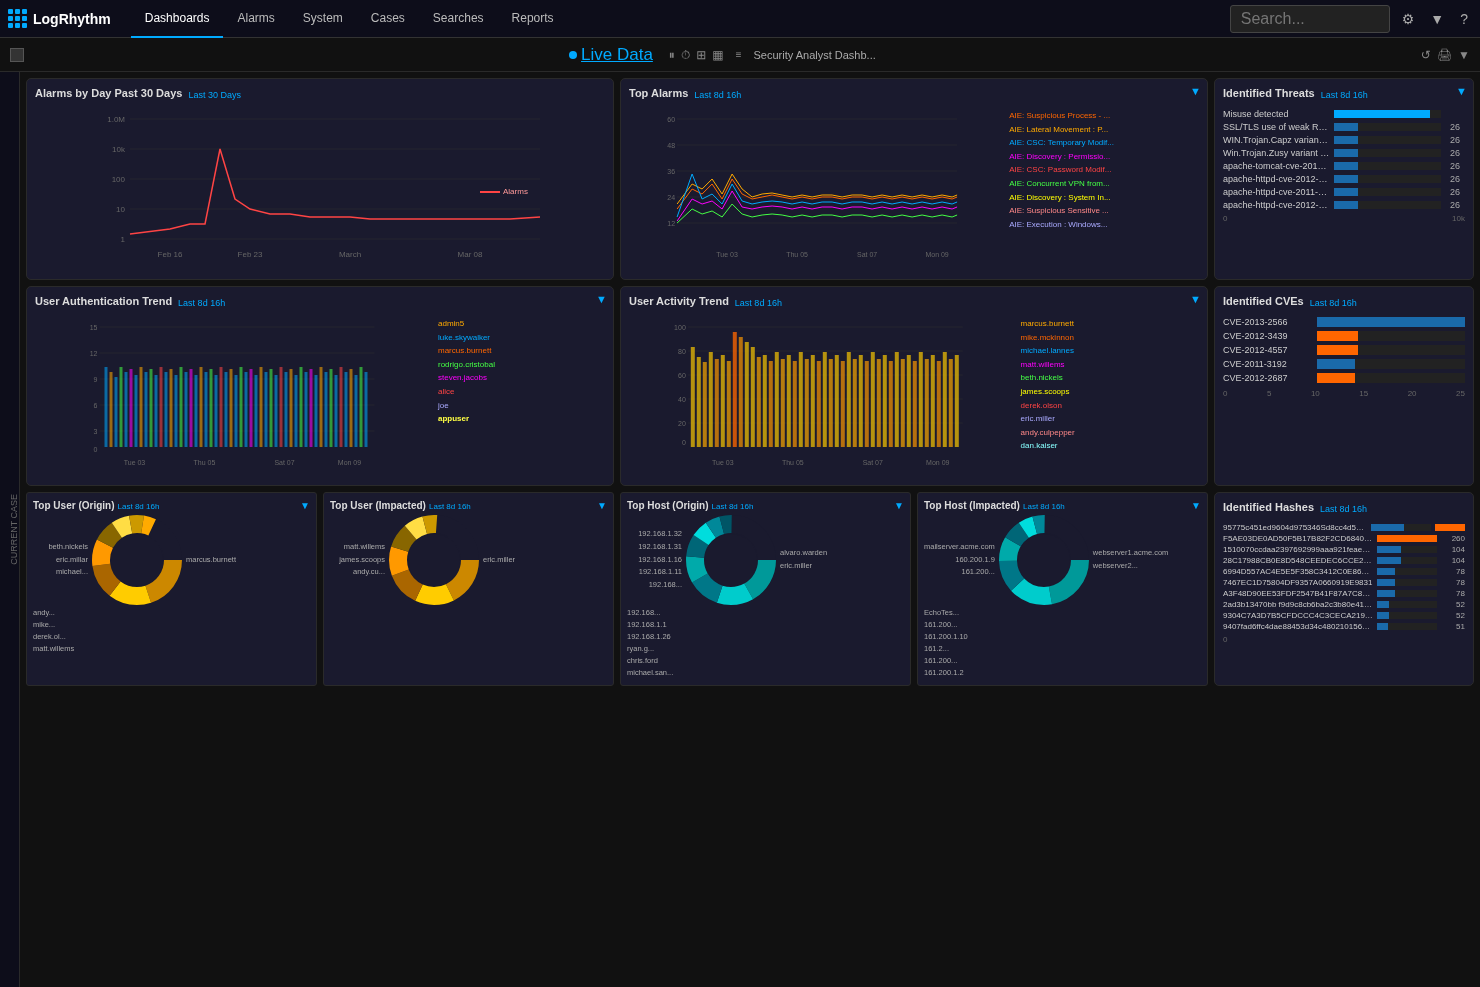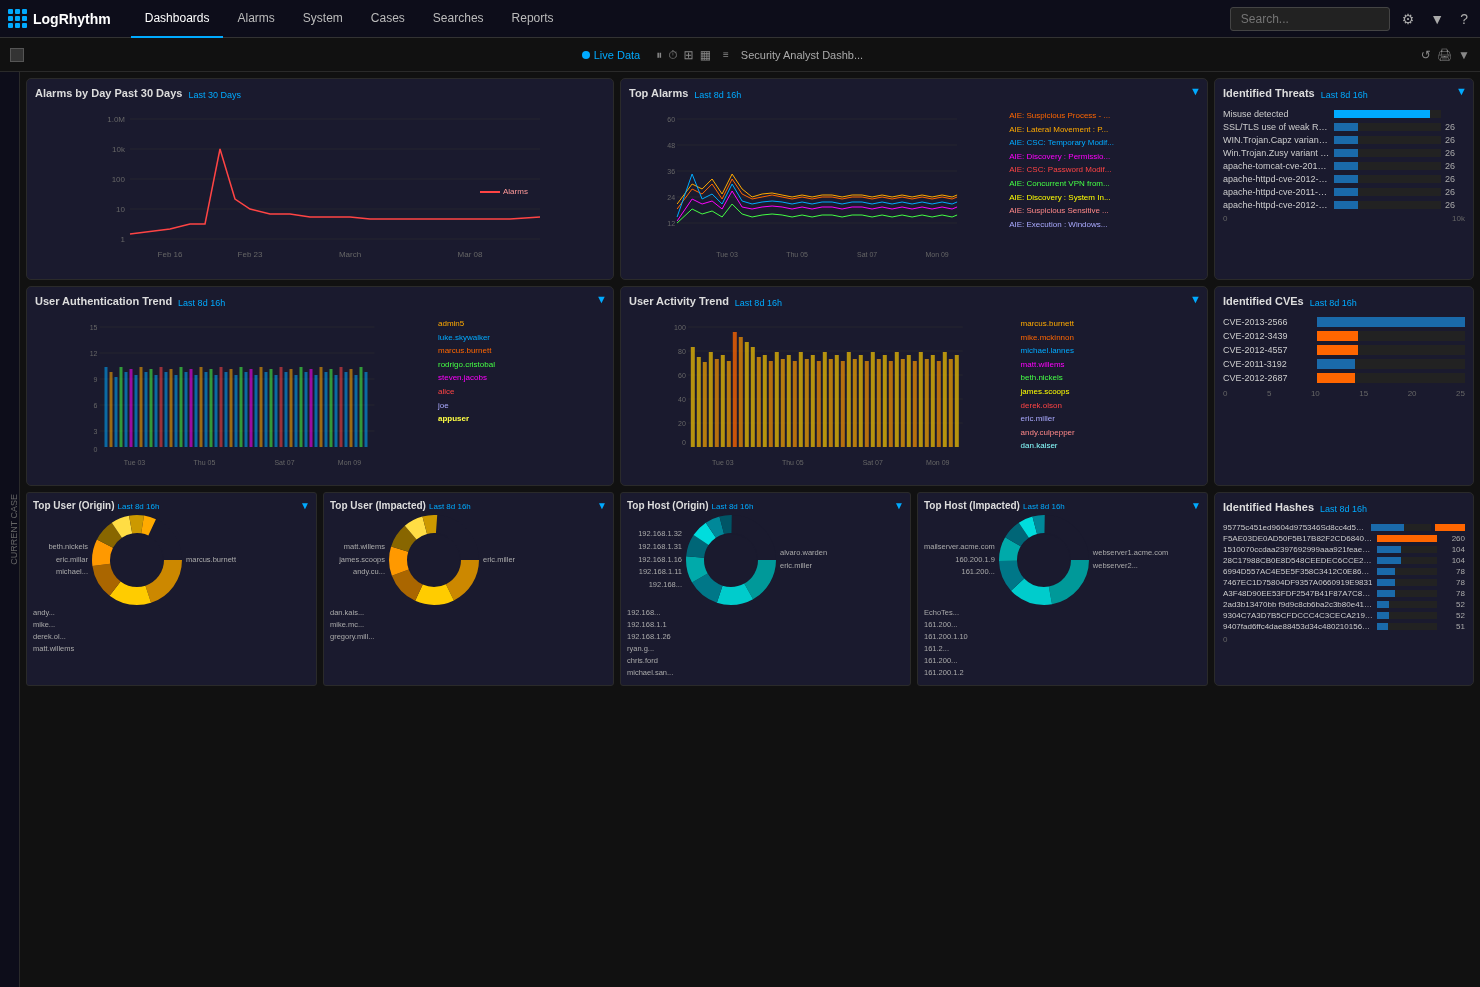--- a/index.html
+++ b/index.html
@@ -8,29 +8,29 @@
     
     .top-nav { background: #0d0d1a; display: flex; align-items: center; height: 38px; padding: 5px 8px; border-bottom: 1px solid #333; }
     .logo { display: flex; align-items: center; margin-right: 20px; }
     .logo-grid { display: grid; grid-template-columns: repeat(3,5px); grid-gap: 2px; margin-right: 6px; }
     .logo-dot { width: 5px; height: 5px; background: #00aaff; border-radius: 1px; }
     .logo-text { color: #fff; font-size: 14px; font-weight: bold; }
     .nav-items { display: flex; align-items: center; flex: 1; }
     .nav-item { color: #bbb; padding: 0 14px; height: 38px; display: flex; align-items: center; cursor: pointer; font-size: 12px; border-bottom: 2px solid transparent; }
     .nav-item.active { color: #fff; border-bottom-color: #00aaff; }
     .nav-right { display: flex; align-items: center; gap: 8px; margin-left: auto; }
-    .search-box { background: #222; border: 1px solid #444; color: #aaa; padding: 4px 10px; width: 160px; border-radius: 3px; font-size: 12px; }
+    .search-box { background: #222; border: 1px solid #444; color: #aaa; padding: 4px 10px; width: 160px; border-radius: 3px; font-size: 16px; }
     .nav-icon { color: #aaa; cursor: pointer; font-size: 14px; padding: 0 4px; }
 
     
     .toolbar { background: #111; display: flex; align-items: center; height: 34px; padding: 0 10px; border-bottom: 1px solid #2a2a2a; gap: 8px; }
     .sidebar-toggle { width: 14px; height: 14px; background: #333; border: 1px solid #555; cursor: pointer; }
     .live-indicator { display: flex; align-items: center; gap: 4px; margin-left: auto; }
     .live-dot { width: 8px; height: 8px; background: #00aaff; border-radius: 50%; }
-    .live-text { color: #00aaff; font-size: 11px; }
+    .live-text { color: #00aaff; font-size: 17px; text-decoration: underline; }
     .toolbar-right { display: flex; align-items: center; gap: 6px; margin-left: 8px; }
     .toolbar-icon { color: #888; cursor: pointer; font-size: 12px; }
     .dashboard-title { color: #aaa; font-size: 11px; margin-left: 6px; }
     .toolbar-actions { display: flex; align-items: center; gap: 6px; margin-left: auto; }
 
     
     .main-layout { display: flex; height: calc(100vh - 72px); }
     .sidebar { width: 20px; background: #0d0d1a; border-right: 1px solid #2a2a2a; display: flex; flex-direction: column; align-items: center; writing-mode: vertical-rl; padding: 8px 0; gap: 8px; }
     .sidebar-label { color: #666; font-size: 9px; transform: rotate(180deg); cursor: pointer; }
     .content { flex: 1; overflow-y: auto; background: #111; padding: 6px; }
@@ -39,21 +39,21 @@
     .panel-subtitle { font-size: 9px; color: #00aaff; margin-left: 6px; }
     .filter-icon { position: absolute; right: 6px; top: 6px; color: #00aaff; font-size: 11px; cursor: pointer; }
     svg text { font-family: 'Segoe UI', Arial, sans-serif; }
 
     
     .threat-row { display: flex; align-items: center; margin-bottom: 3px; gap: 4px; }
     .threat-label { flex: 1; font-size: 9px; color: #ccc; white-space: nowrap; overflow: hidden; text-overflow: ellipsis; max-width: 140px; }
     .threat-bar-container { flex: 1; background: #222; height: 8px; position: relative; }
     .threat-bar { height: 8px; background: #1a6aaa; }
     .threat-bar.highlight { background: #00aaff; }
-    .threat-count { font-size: 9px; color: #aaa; min-width: 20px; text-align: left; }
+    .threat-count { font-size: 9px; color: #aaa; min-width: 20px; text-align: center; }
 
     
     .cve-row { display: flex; align-items: center; margin-bottom: 4px; gap: 4px; }
     .cve-label { font-size: 9px; color: #ccc; min-width: 90px; }
     .cve-bar-container { flex: 1; background: #222; height: 10px; }
     .cve-bar { height: 10px; }
     .donut-panel { background: #1a1a2e; border: 1px solid #2a2a2a; border-radius: 3px; padding: 6px; }
     .donut-title { font-size: 10px; color: #ddd; font-weight: bold; }
     .donut-subtitle { font-size: 8px; color: #00aaff; }
     .donut-area { display: flex; align-items: center; gap: 4px; }
@@ -577,25 +577,20 @@
             <circle cx="45" cy="45" r="36" fill="none" stroke="#ff9900" stroke-width="18" stroke-dasharray="24 202" stroke-dashoffset="-100"></circle>
             <circle cx="45" cy="45" r="36" fill="none" stroke="#886600" stroke-width="18" stroke-dasharray="20 206" stroke-dashoffset="-124"></circle>
             <circle cx="45" cy="45" r="36" fill="none" stroke="#ffdd44" stroke-width="18" stroke-dasharray="16 210" stroke-dashoffset="-144"></circle>
             <circle cx="45" cy="45" r="36" fill="none" stroke="#cc9900" stroke-width="18" stroke-dasharray="12 214" stroke-dashoffset="-160"></circle>
             <circle cx="45" cy="45" r="26" fill="#1a1a2e"></circle>
           </svg>
           <div style="font-size:7.5px;color:#aaa;line-height:1.7;min-width:55px;">
             <div>eric.miller</div>
           </div>
         </div>
-        <div style="font-size:7.5px;color:#aaa;line-height:1.6;margin-top:2px;">
-          <div>dan.kais...</div>
-          <div>mike.mc...</div>
-          <div>gregory.mill...</div>
-        </div>
       </div>
 
       <div class="donut-panel">
         <div style="display:flex;align-items:center;justify-content:space-between;">
           <div>
             <span class="donut-title">Top Host (Origin)</span>
             <span class="donut-subtitle">Last 8d 16h</span>
           </div>
           <span style="color:#00aaff;font-size:10px;cursor:pointer;">▼</span>
         </div>

